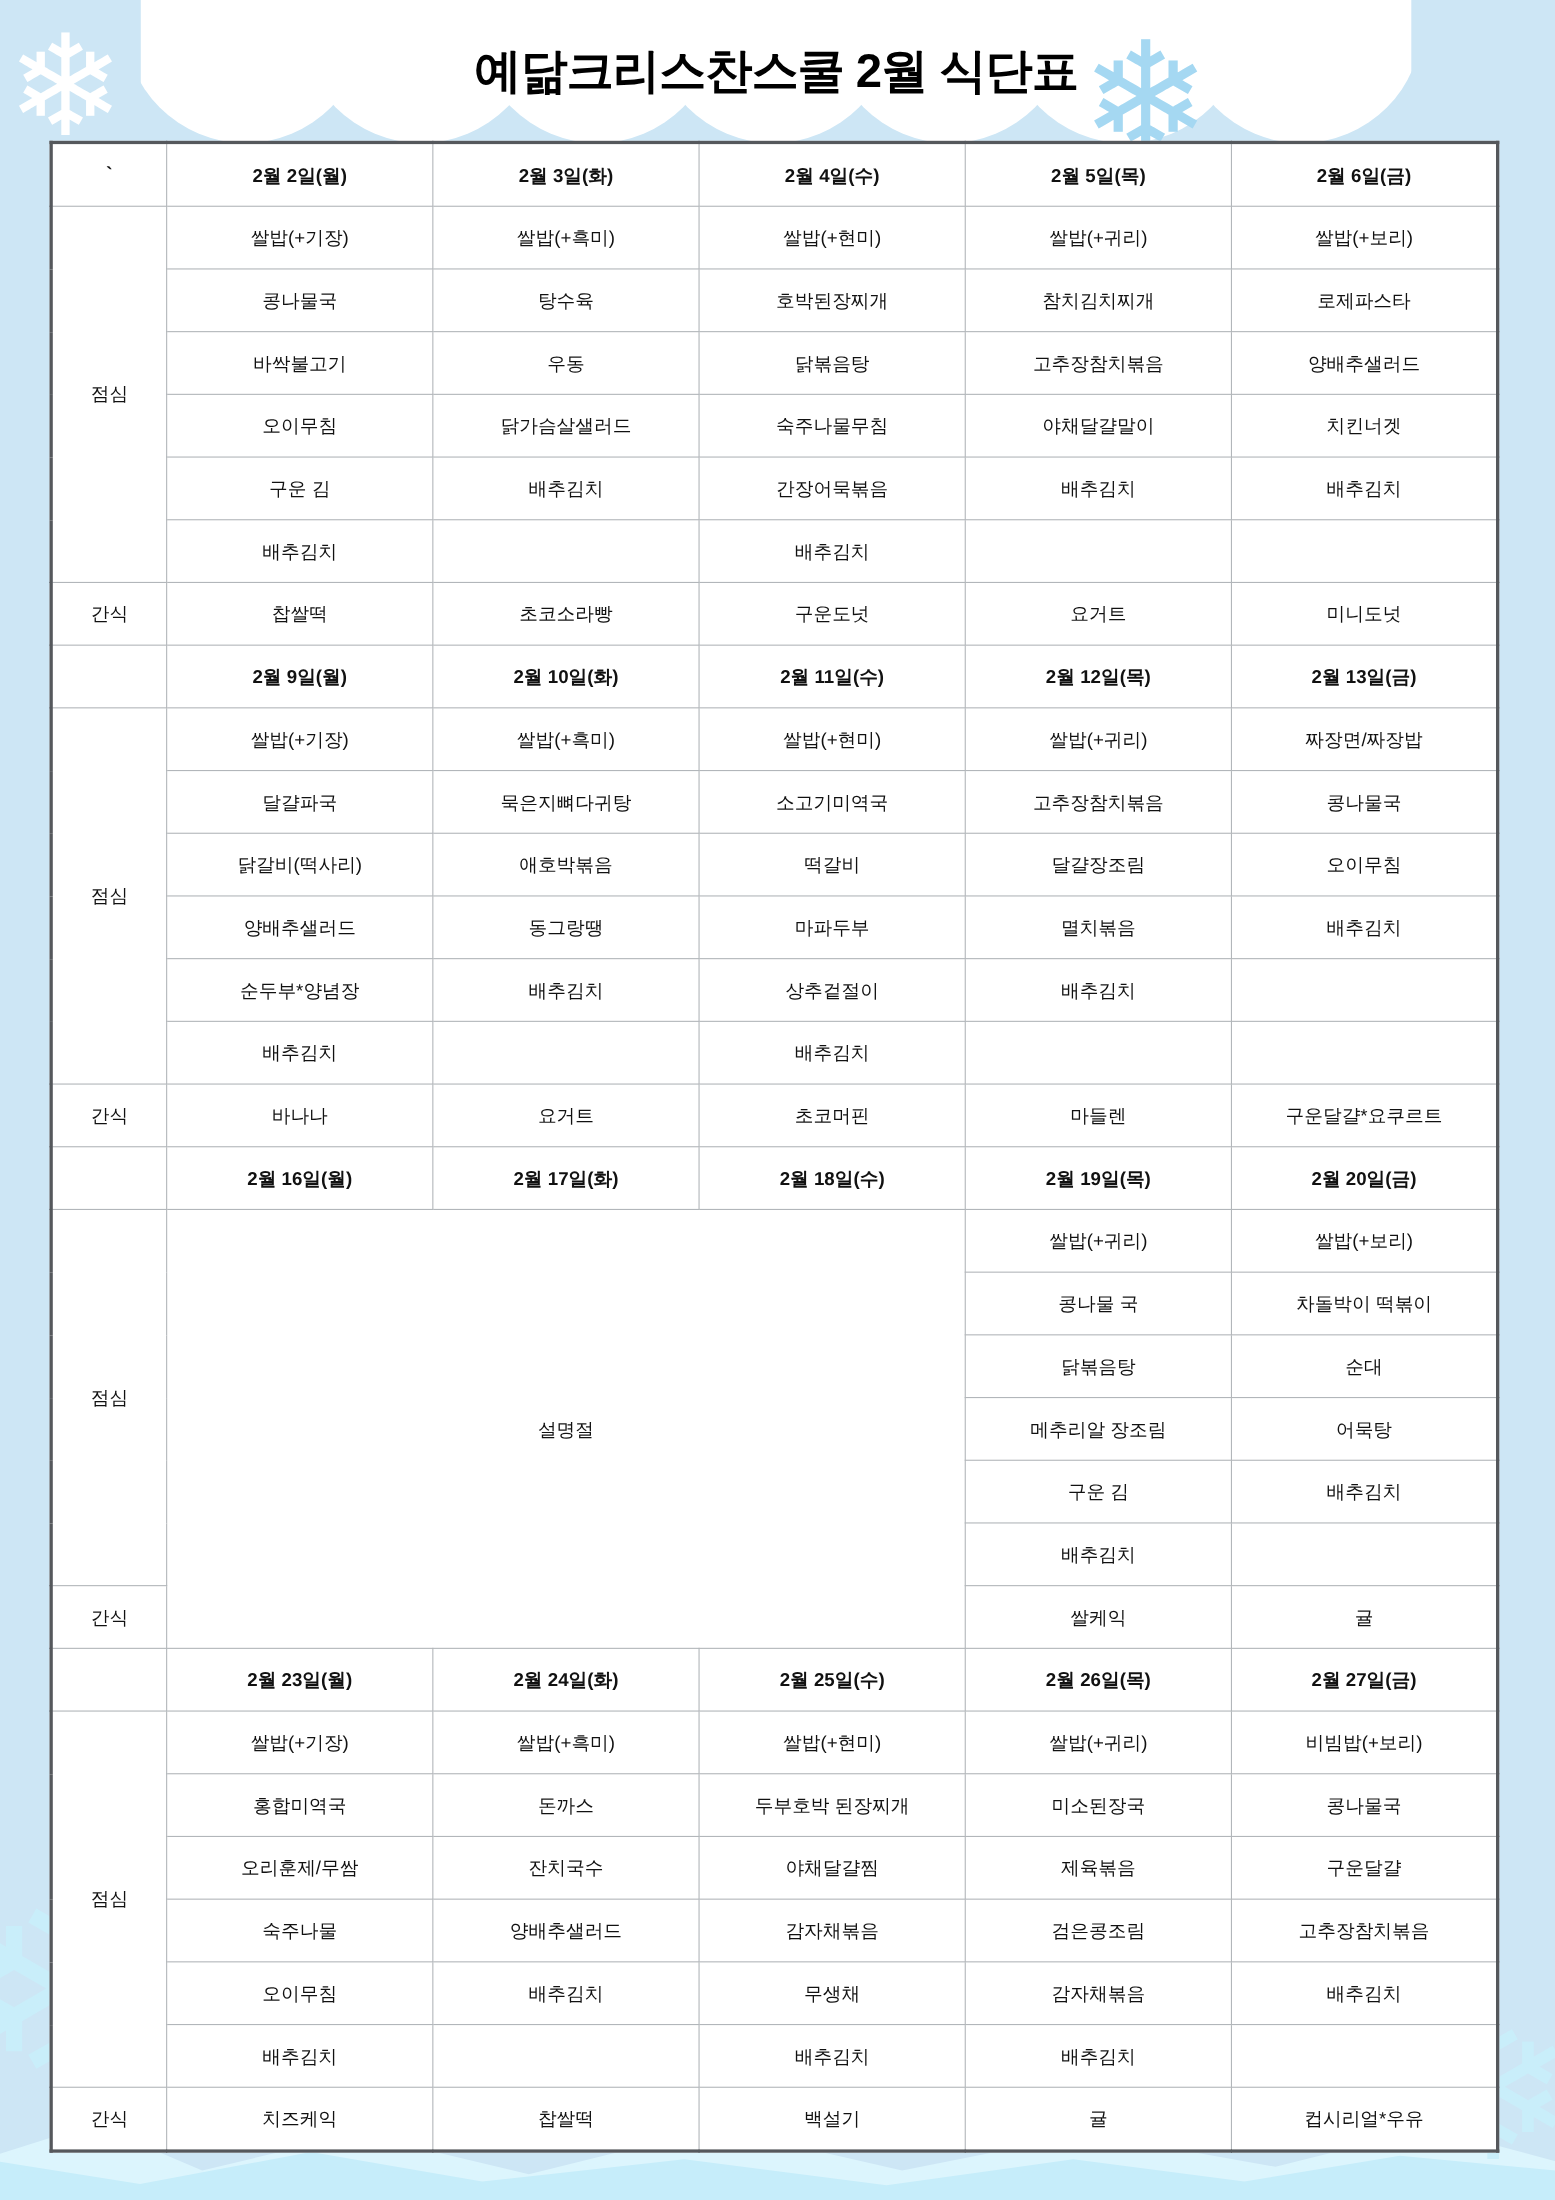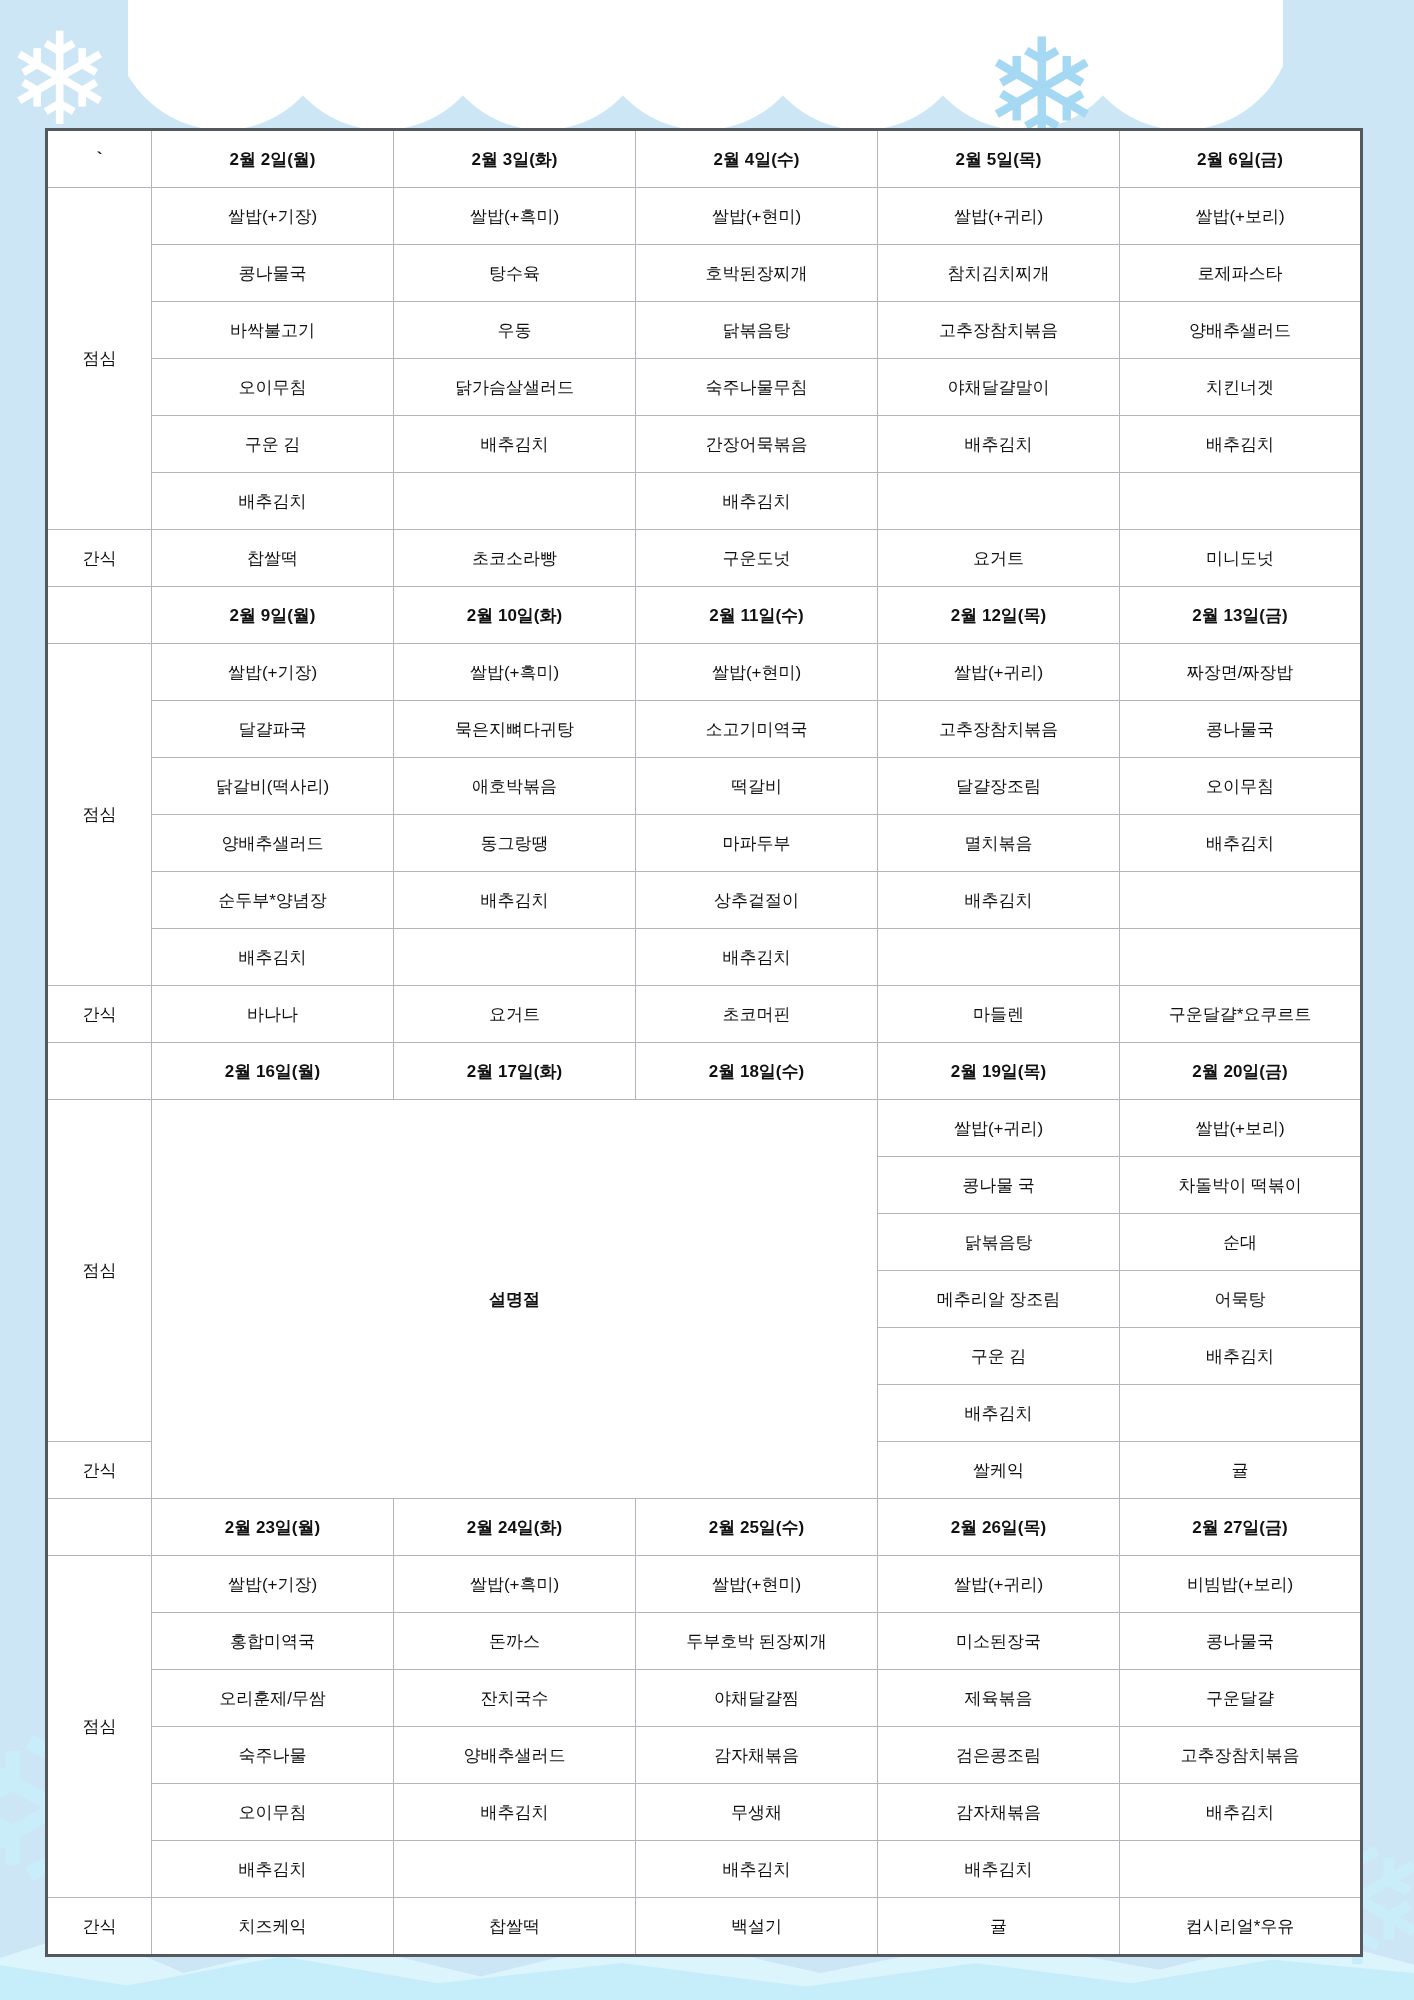--- a/index.html
+++ b/index.html
@@ -48,21 +48,21 @@
     border-left:2px solid #ffffff; border-right:2px solid #ffffff;
   }
   tr.date-row td:first-child { border-left:none; }
   tr.date-row td:last-child  { border-right:none; }
   td.corner-cell {
     text-align:left; vertical-align:top;
     font-size:15px; font-weight:normal; padding:3px 9px;
   }
   td.row-label { font-weight:normal; font-size:19px; }
   tr.snack-row td { background:#dbe8f4; border-top:2px solid #797c80; }
-  td.holiday-cell { font-size:30px; font-weight:bold; }
+  td.holiday-cell { font-size:30px; font-weight:normal; }
 </style>
 </head>
 <body>
 
 <div id="page">
 
   <div id="ice-back"></div>
   <div id="ice-front"></div>
 
   <svg id="cloud" width="1155" height="152" viewBox="0 0 1155 152">
@@ -75,20 +75,21 @@
       <circle cx="895" cy="38" r="110"></circle>
       <circle cx="1055" cy="38" r="110"></circle>
     </g>
   </svg>
 
   <div id="sf-tl" class="snowflake">❄</div>
   <div id="sf-tr" class="snowflake">❄</div>
   <div id="sf-bl" class="snowflake">❄</div>
   <div id="sf-br" class="snowflake">❄</div>
 
+  <div id="title">예닮크리스찬스쿨 2월 식단표</div>
 
   <table id="meal-table">
     <colgroup>
       <col style="width:105px">
       <col>
         <col>
         <col>
         <col>
         <col>
     </colgroup>

